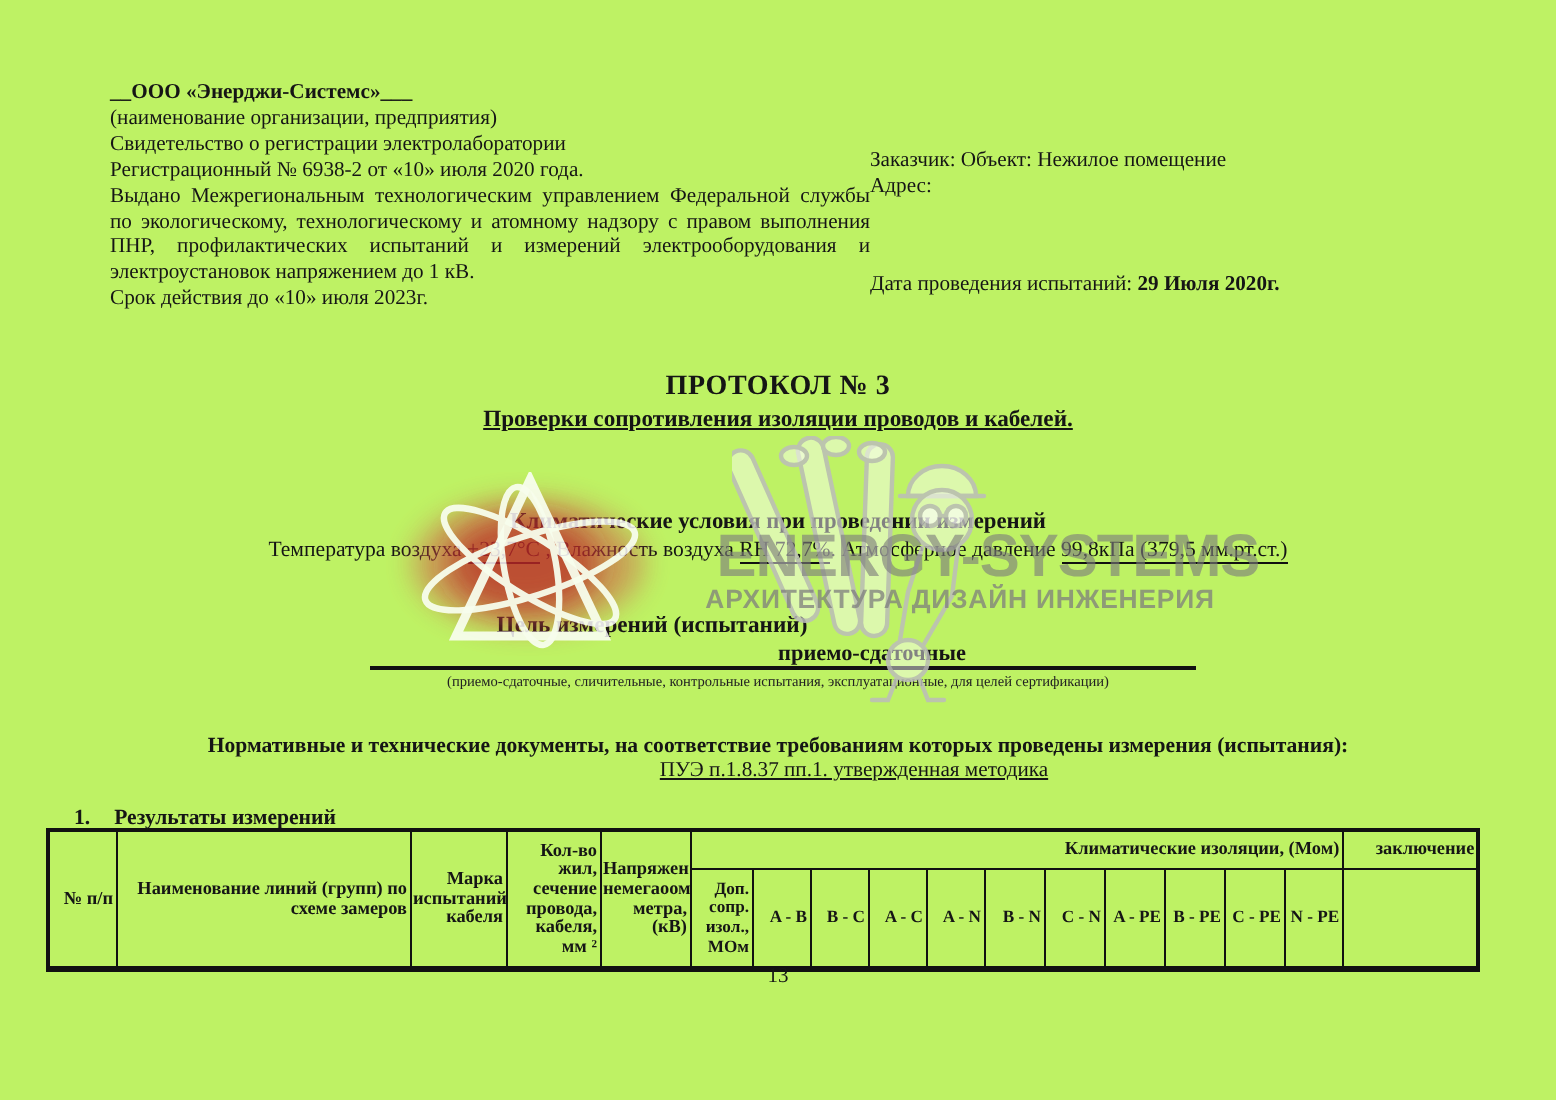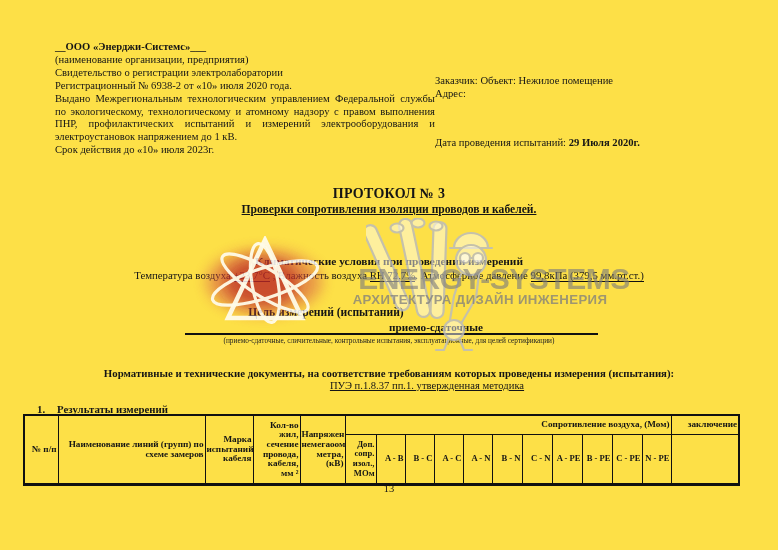--- a/index.html
+++ b/index.html
@@ -1,17 +1,17 @@
 <!DOCTYPE html>
 <html><head>
 <meta charset="utf-8">
 <style>
   html,body{margin:0;padding:0;background:#ffffff;}
   .page{
-    position:relative;width:778px;height:550px;background:#fde047;
+    position:relative;width:778px;height:550px;background:#bef264;
     font-family:"Liberation Serif", serif;color:#151515;overflow:hidden;
   }
   .abs{position:absolute;}
   .center{text-align:center;}
   .bold{font-weight:bold;}
   .just{text-align:justify;}
   .u{border-bottom:1px solid #111;}
   
   .org-block{left:55px;top:41px;width:380px;font-size:10.6px;line-height:12.9px;}
   .client-block{left:435px;top:74px;width:235px;font-size:10.6px;line-height:13px;}
@@ -115,21 +115,21 @@
         <col style="width:29px">
       <col style="width:68px">
     </colgroup>
     <tbody>
         <tr class="row-group">
       <td rowspan="2">№ п/п</td>
       <td rowspan="2">Наименование линий (групп) по схеме замеров</td>
       <td rowspan="2">Марка испытаний, кабеля</td>
       <td rowspan="2">Кол-во жил, сечение провода, кабеля, мм ²</td>
       <td rowspan="2">Напряжен немегаоом метра, (кВ)</td>
-      <td colspan="11">Сопротивление воздуха, (Мом)</td>
+      <td colspan="11">Климатические изоляции, (Мом)</td>
       <td>заключение</td>
     </tr>
     <tr class="row-sub">
       <td>Доп. сопр. изол., МОм</td>
       <td>A - B</td>
       <td>B - C</td>
       <td>A - C</td>
       <td>A - N</td>
       <td>B - N</td>
       <td>C - N</td>

